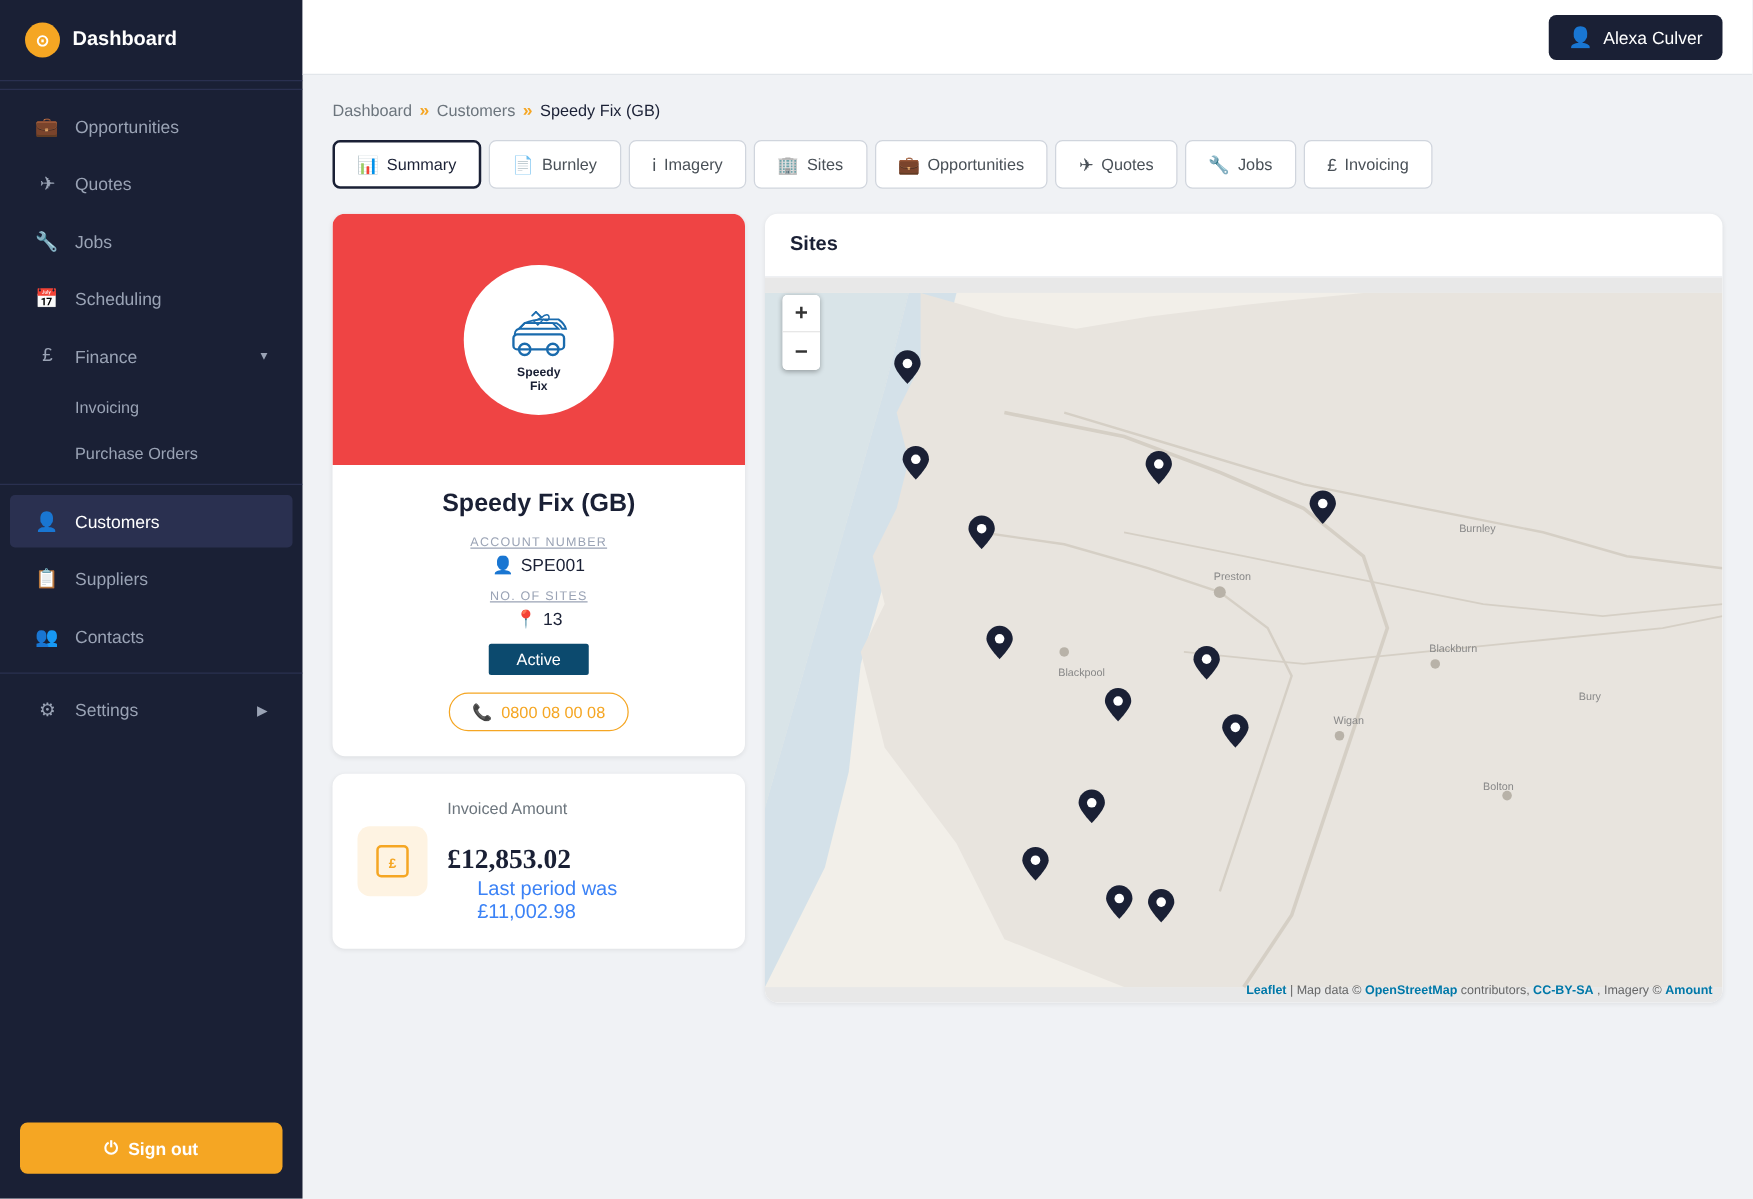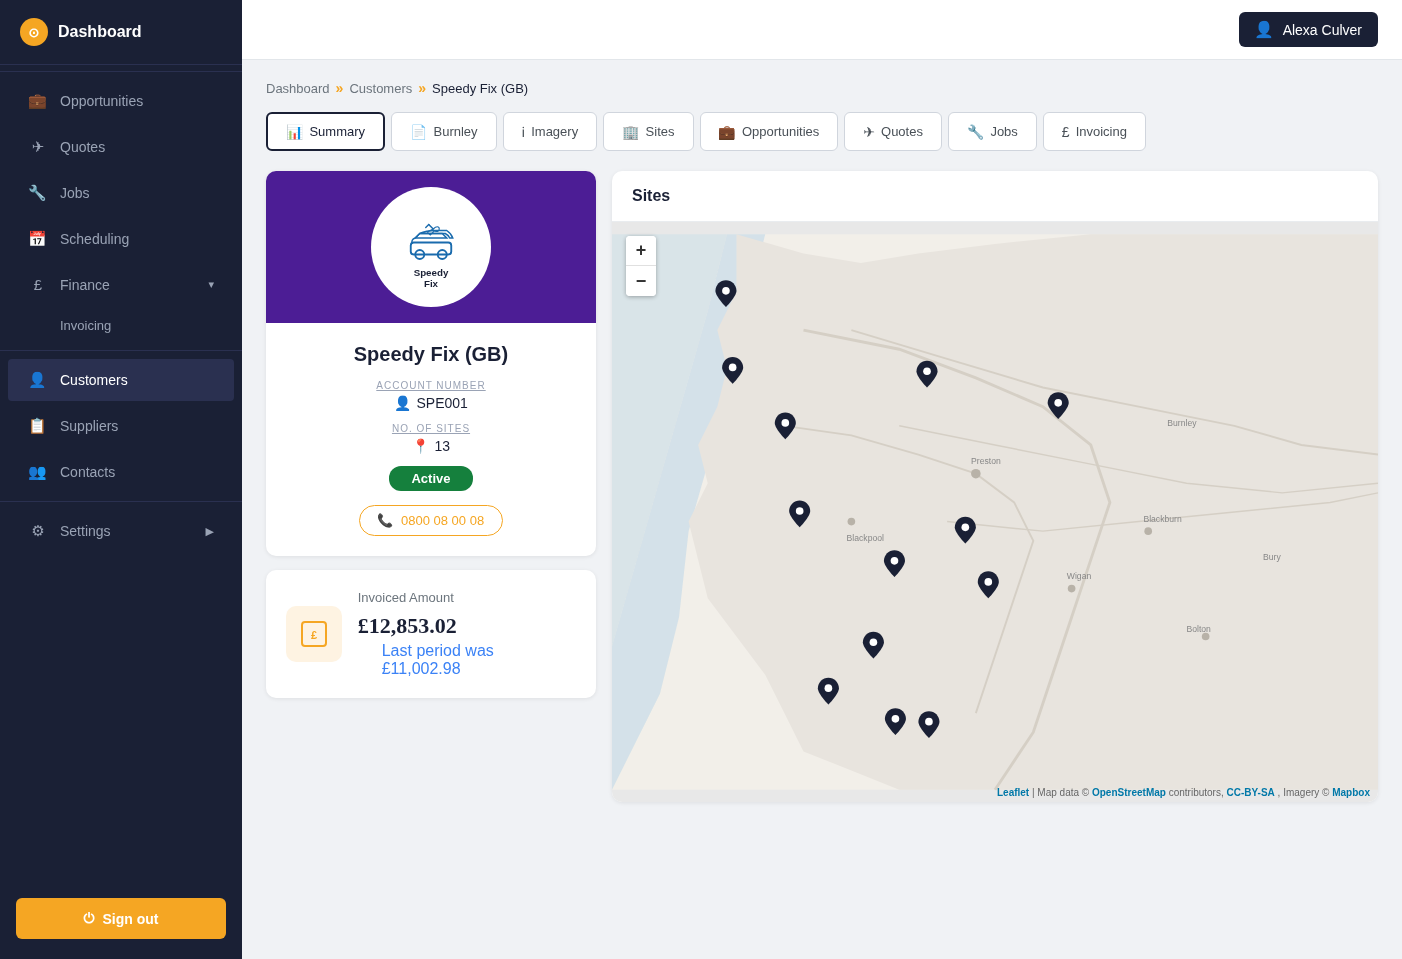--- a/index.html
+++ b/index.html
@@ -153,22 +153,22 @@
     }
 
     
     .customer-card {
       background: #ffffff;
       border-radius: 10px;
       overflow: hidden;
       box-shadow: 0 1px 4px rgba(0,0,0,0.08);
     }
     .customer-card-header {
-      background: #4c1d95;
-      height: 152px;
+      background: #ef4444;
+      height: 201px;
       display: flex;
       align-items: center;
       justify-content: center;
       position: relative;
     }
     .customer-logo-circle {
       width: 120px; height: 120px;
       background: #ffffff;
       border-radius: 50%;
       display: flex;
@@ -201,26 +201,26 @@
       color: #1a2035;
       font-weight: 500;
       display: flex;
       align-items: center;
       justify-content: center;
       gap: 5px;
       margin-bottom: 12px;
     }
     .status-badge {
       display: inline-block;
-      background: #15803d;
+      background: #0c4a6e;
       color: #fff;
-      border-radius: 12px;
+      border-radius: 2px;
       padding: 5px 22px;
       font-size: 13px;
-      font-weight: 700;
+      font-weight: 400;
       margin-bottom: 14px;
     }
     .phone-btn {
       display: inline-flex;
       align-items: center;
       gap: 7px;
       border: 1.5px solid #f5a623;
       color: #f5a623;
       border-radius: 20px;
       padding: 7px 18px;
@@ -242,21 +242,21 @@
       margin-top: 14px;
     }
     .invoiced-icon-wrap {
       width: 56px; height: 56px;
       background: #fef3e2;
       border-radius: 10px;
       display: flex; align-items: center; justify-content: center;
       font-size: 26px;
       color: #f5a623;
     }
-    .invoiced-label { font-size: 13px; color: #6c757d; margin-bottom: 8px; }
+    .invoiced-label { font-size: 13px; color: #6c757d; margin-bottom: 20px; }
     .invoiced-amount { font-size: 22px; font-weight: 700; color: #1a2035; font-family: Liberation Serif, serif; }
     .invoiced-prev { font-size: 16px; color: #3b82f6; margin-top: 3px; margin-left: 24px; }
 
     
     .sites-panel {
       background: #ffffff;
       border-radius: 10px;
       box-shadow: 0 1px 4px rgba(0,0,0,0.08);
       overflow: hidden;
     }
@@ -333,20 +333,23 @@
     <span class="icon">📅</span>
     <span>Scheduling</span>
   </div>
   <div class="sidebar-item">
     <span class="icon">£</span>
     <span>Finance</span>
     <span class="chevron">▾</span>
   </div>
   <div class="sidebar-item-sub">
     <span>Invoicing</span>
+  </div>
+  <div class="sidebar-item-sub">
+    <span>Purchase Orders</span>
   </div>
 
   <hr class="sidebar-divider">
 
   <div class="sidebar-item active">
     <span class="icon">👤</span>
     <span>Customers</span>
   </div>
   <div class="sidebar-item">
     <span class="icon">📋</span>
@@ -601,19 +604,19 @@
           </div>
 
           
           <div class="map-attribution">
             <a>Leaflet</a>
             <span> | Map data © </span>
             <a>OpenStreetMap</a>
             <span> contributors, </span>
             <a>CC-BY-SA</a>
             <span>, Imagery © </span>
-            <a>Mapbox</a>
+            <a>Amount</a>
           </div>
         </div>
       </div>
     </div>
   </div>
 </div>
 
 </body></html>

